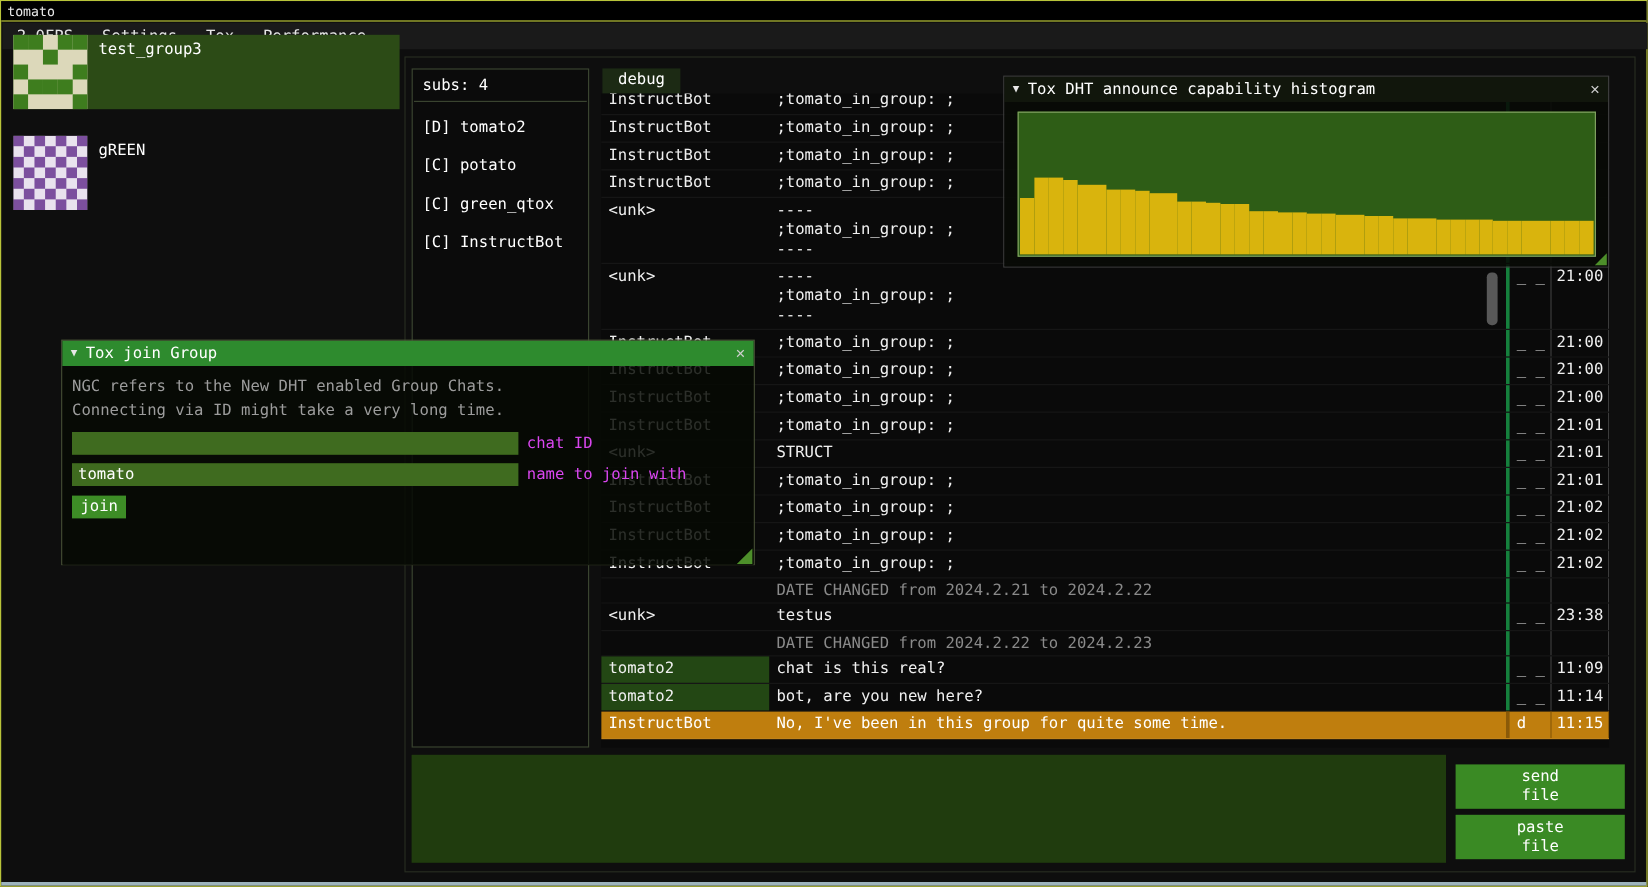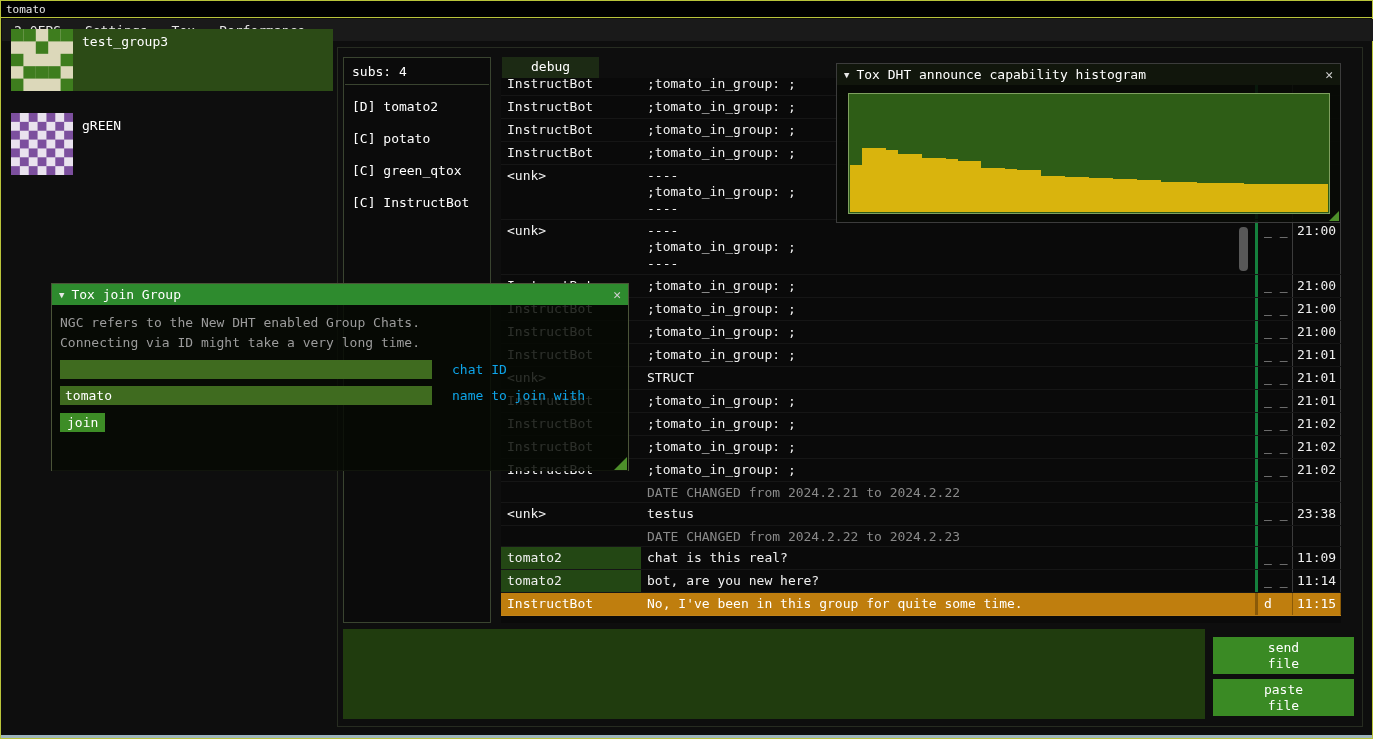--- a/index.html
+++ b/index.html
@@ -27,21 +27,21 @@
   .group-name { margin:5px 0 0 9px; color:#ffffff; }
 
   
   .subs-panel { position:absolute; left:342px; top:56px; width:148px; height:566px;
                 border:1px solid #3a4430; background:#0b0b0b; }
   .subs-header { padding:6px 8px 5px 8px; color:#fff; }
   .subs-sep { border-top:1px solid #3a4430; margin:0 1px; }
   .sub-item { padding:2px 8px; height:20px; color:#ffffff;margin-top:12px; }
 
   
-  .tab-debug { position:absolute; left:501px; top:56px; height:21px; padding:2px 29px;
+  .tab-debug { position:absolute; left:501px; top:56px; height:21px; padding:2px 13px;
                background:#1c2a14; color:#fff; }
   .chat-log { position:absolute; left:500px; top:77px; width:840px; height:545px; overflow:hidden;
               background:#0a0a0a; }
   .chat-log > .crow:first-child { margin-top:-5px; }
   .crow { display:flex; height:23px; border-bottom:1px solid rgba(255,255,255,0.05); }
   .crow.multi { height:55px; }
   .crow.date { height:21px; }
   .crow.highlight { background:#bf7e0e; }
   .crow.self .c-name { background:#234714; }
   .c-name { width:140px; padding:3px 6px; white-space:nowrap; overflow:hidden; }
@@ -74,21 +74,21 @@
   .fwin-body { position:relative; }
 
   #join-win { left:50px; top:282px; width:578px; height:188px; z-index:10; }
   #join-win .fwin-title { background:#2e8b2e; }
   #join-win .fwin-body { height:166px; background:rgba(6,9,4,0.84); padding:8px 0 0 8px; }
   .join-help { color:#9c9c9c; line-height:20px; }
   .join-field-row { display:flex; align-items:center; margin-top:7px; }
   .join-field-row:first-of-type { margin-top:8px; }
   .join-input { width:372px; height:19px; background:#3f6b1f; border:none; outline:none;
                 color:#fff; font-family:"DejaVu Sans Mono", monospace; font-size:13px; padding:0 5px; }
-  .join-label { margin-left:20px; color:#0ea5e9; }
+  .join-label { margin-left:7px; color:#d946ef; }
   .join-btn { margin-top:8px; height:19px; padding:0 7px; background:#3d8d26; border:none;
               color:#fff; font-family:"DejaVu Sans Mono", monospace; font-size:13px; }
   .resize-grip { position:absolute; bottom:1px; right:1px; width:0; height:0;
                  border-left:13px solid transparent; border-bottom:13px solid #4d8f2a; }
 
   #hist-win { left:835px; top:62px; width:505px; height:160px; z-index:9; border-color:#3c3c3c; }
   #hist-win .fwin-title { background:#11160c; }
   #hist-win .fwin-body { height:137px; background:rgba(8,10,6,0.88); padding:8px 11px; }
   .hist-plot { position:relative; width:482px; height:121px; background:#2e5d16;
                border:1px solid #7fa05f; }

